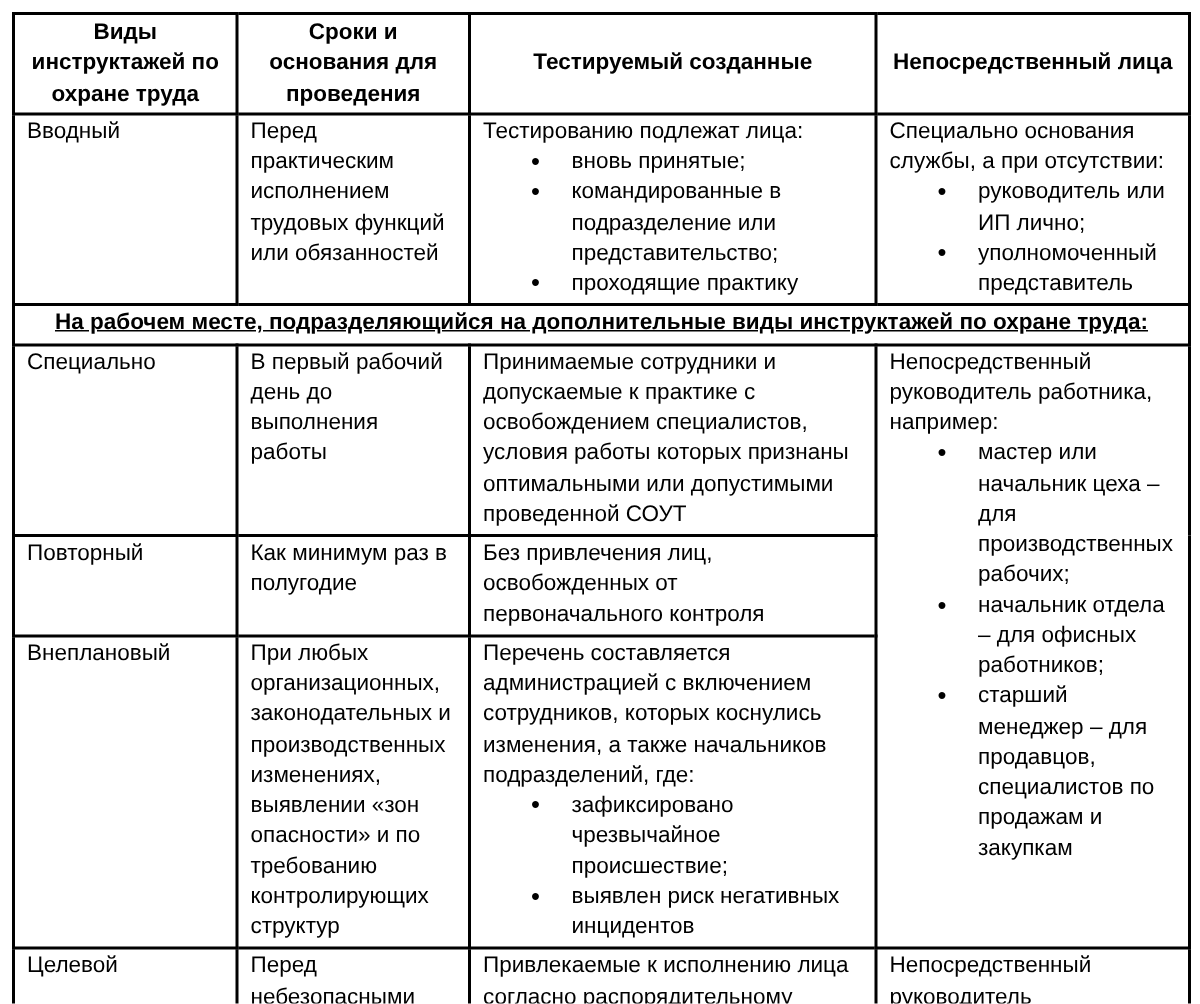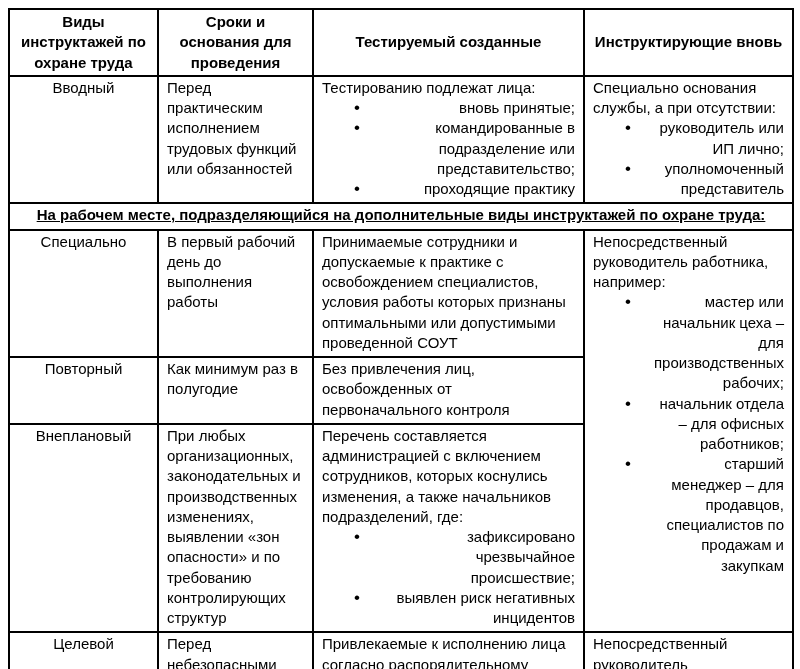--- a/index.html
+++ b/index.html
@@ -30,38 +30,36 @@
     overflow: hidden;
     margin-left: 19px;
   }
   table.briefings th {
     font-weight: bold;
     text-align: center;
     vertical-align: middle;
     padding: 2px 6px;
   }
   td.cell-type {
-    text-align: center;
     vertical-align: middle;
   }
   td.banner-cell {
     font-weight: bold;
     text-align: center;
     padding: 0 4px 1px 4px;
     text-decoration: underline;
   }
   ul.bullets {
     list-style: none;
     margin: 0;
     padding: 0 0 0 32px;
   }
   ul.bullets li {
     position: relative;
     padding-left: 27px;
-    text-align: right;
   }
   ul.bullets li::before {
     content: "\2022";
     position: absolute;
     left: 0;
     top: -1px;
     font-size: 17px;
   }
   .intro {
     margin: 0;
@@ -77,21 +75,21 @@
       <col style="width: 155px">
       <col style="width: 271px">
       <col style="width: 209px">
     </colgroup>
 
     <tbody>
         <tr style="height: 60px;">
       <th>Виды инструктажей по охране труда</th>
       <th>Сроки и основания для проведения</th>
       <th>Тестируемый созданные</th>
-      <th>Инструктирующие вновь</th>
+      <th>Непосредственный лица</th>
     </tr>
 
     <tr style="height: 122px;">
       <td class="cell-type">Вводный</td>
       <td>Перед практическим исполнением трудовых функций или обязанностей</td>
       <td>
         <p class="intro">Тестированию подлежат лица:</p>
         <ul class="bullets">
           <li>вновь принятые;</li>
           <li>командированные в подразделение или представительство;</li>

